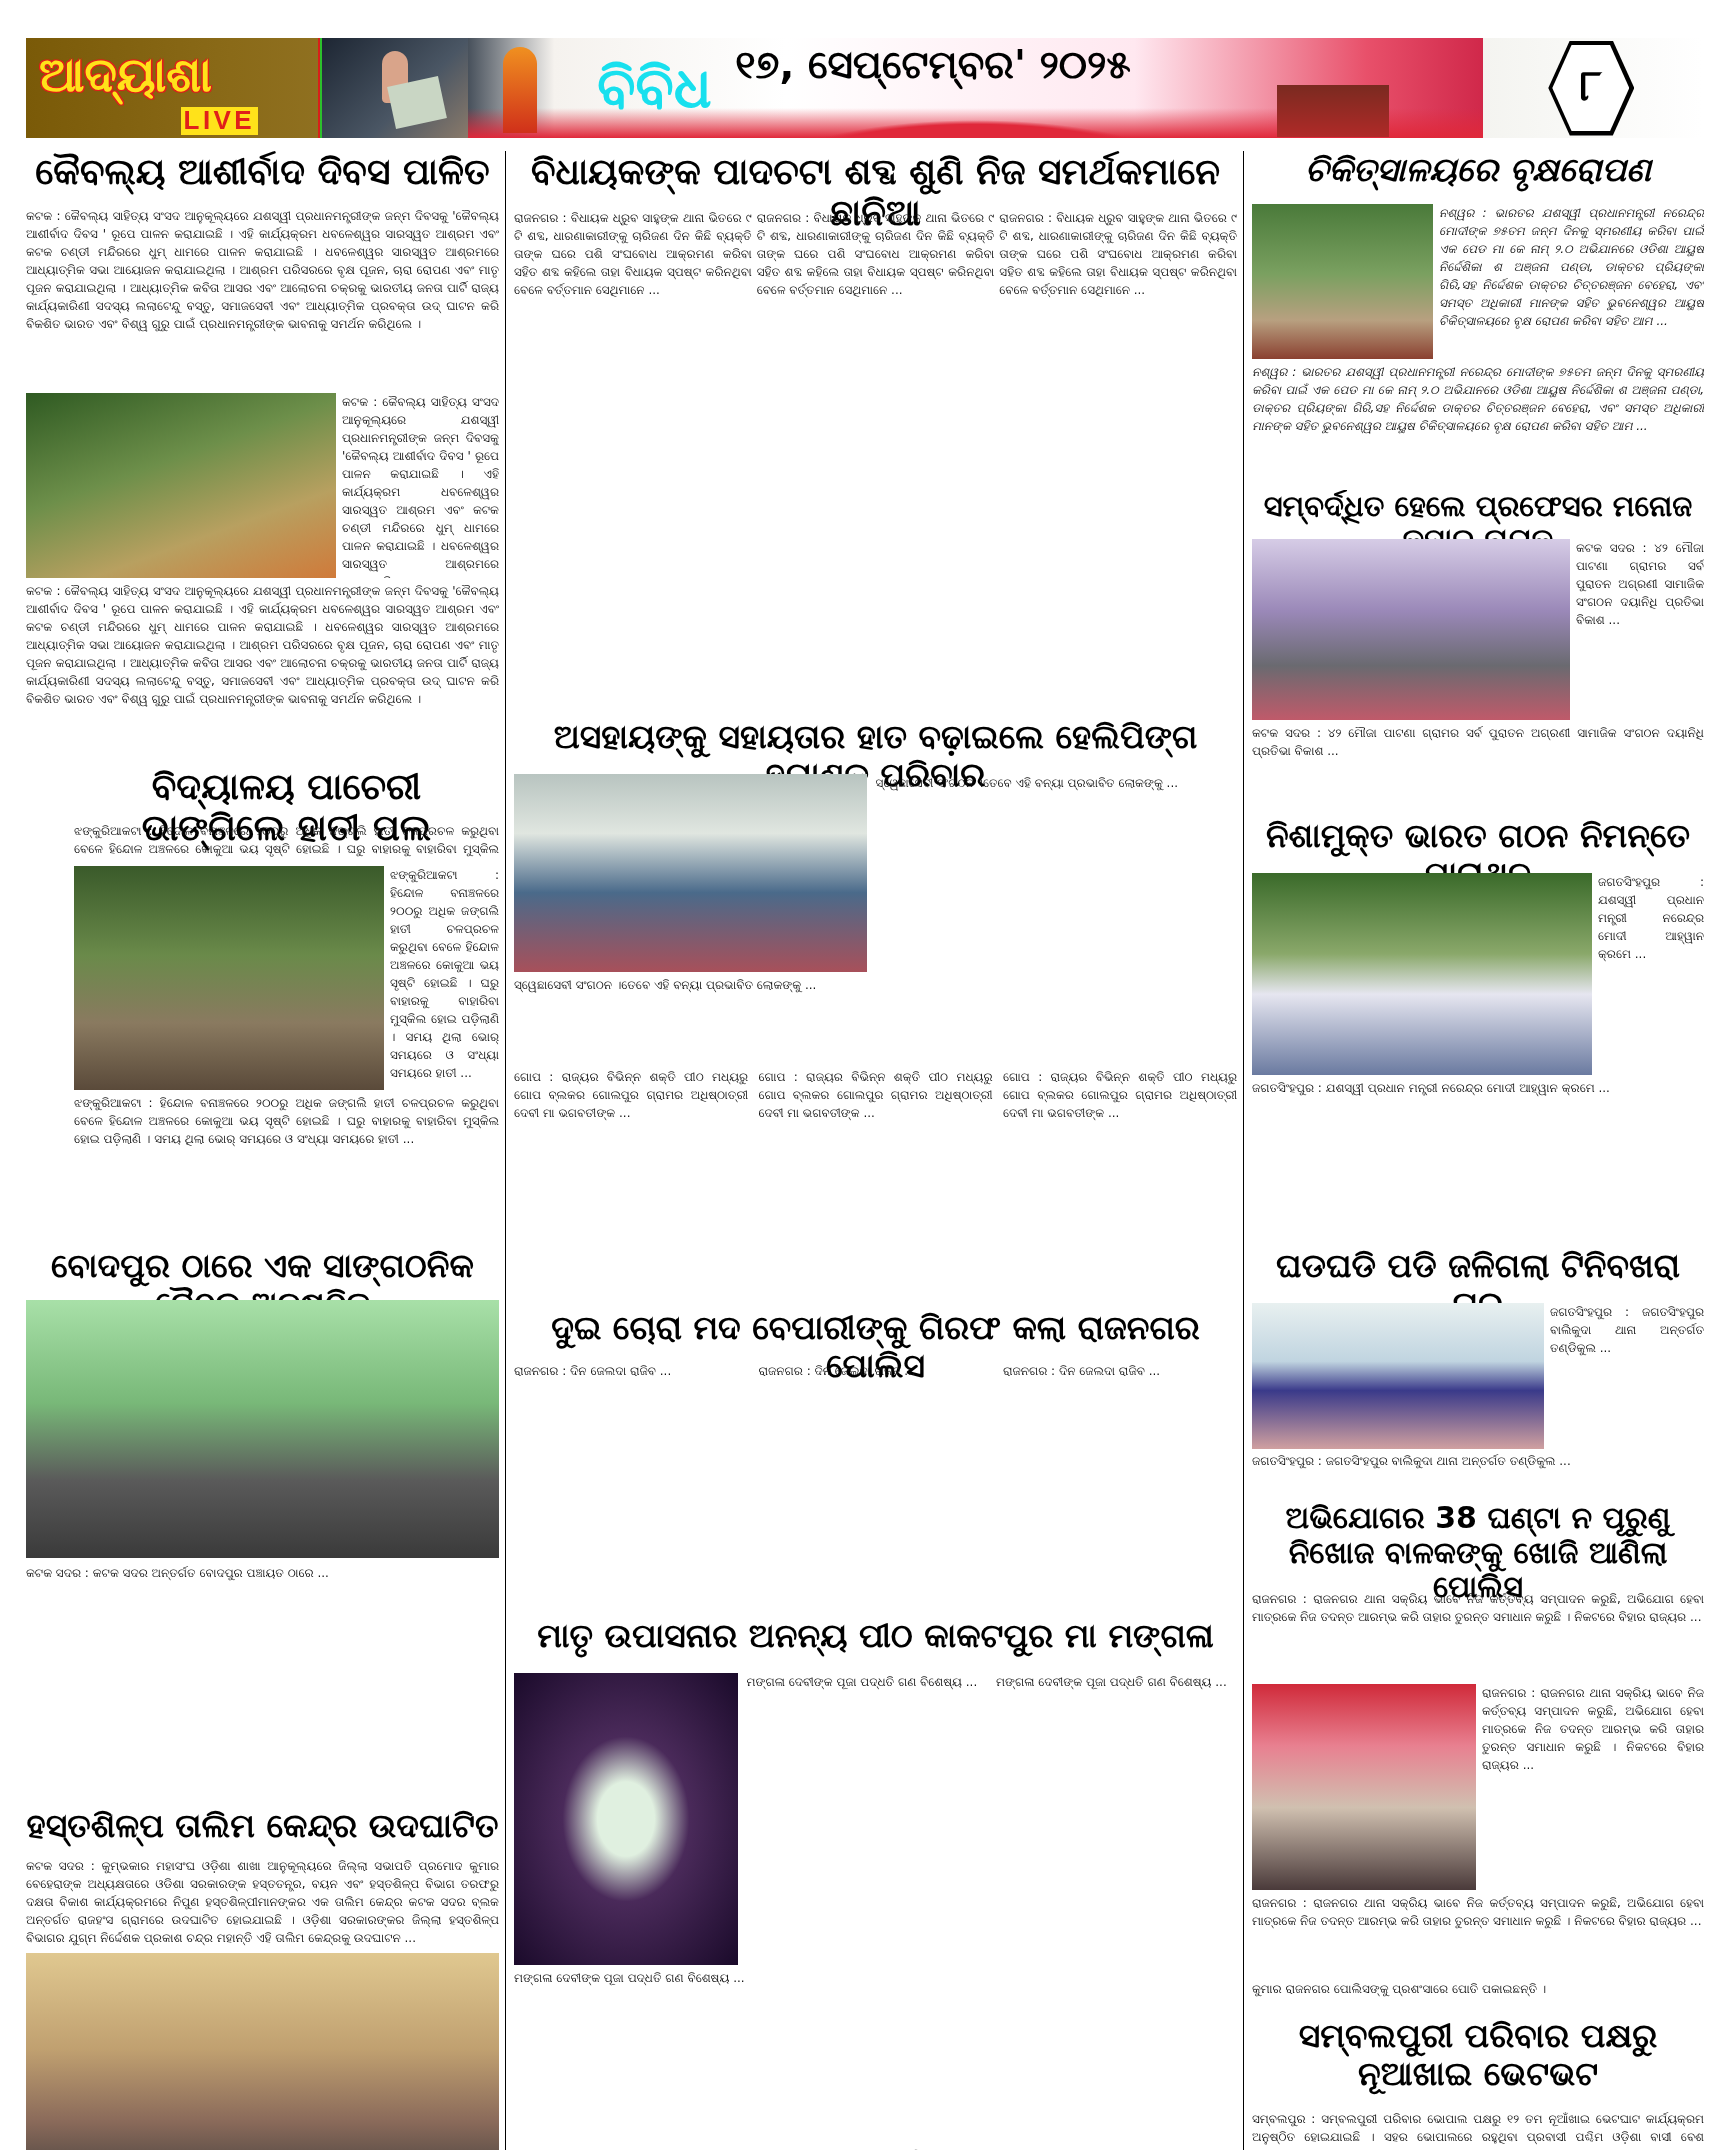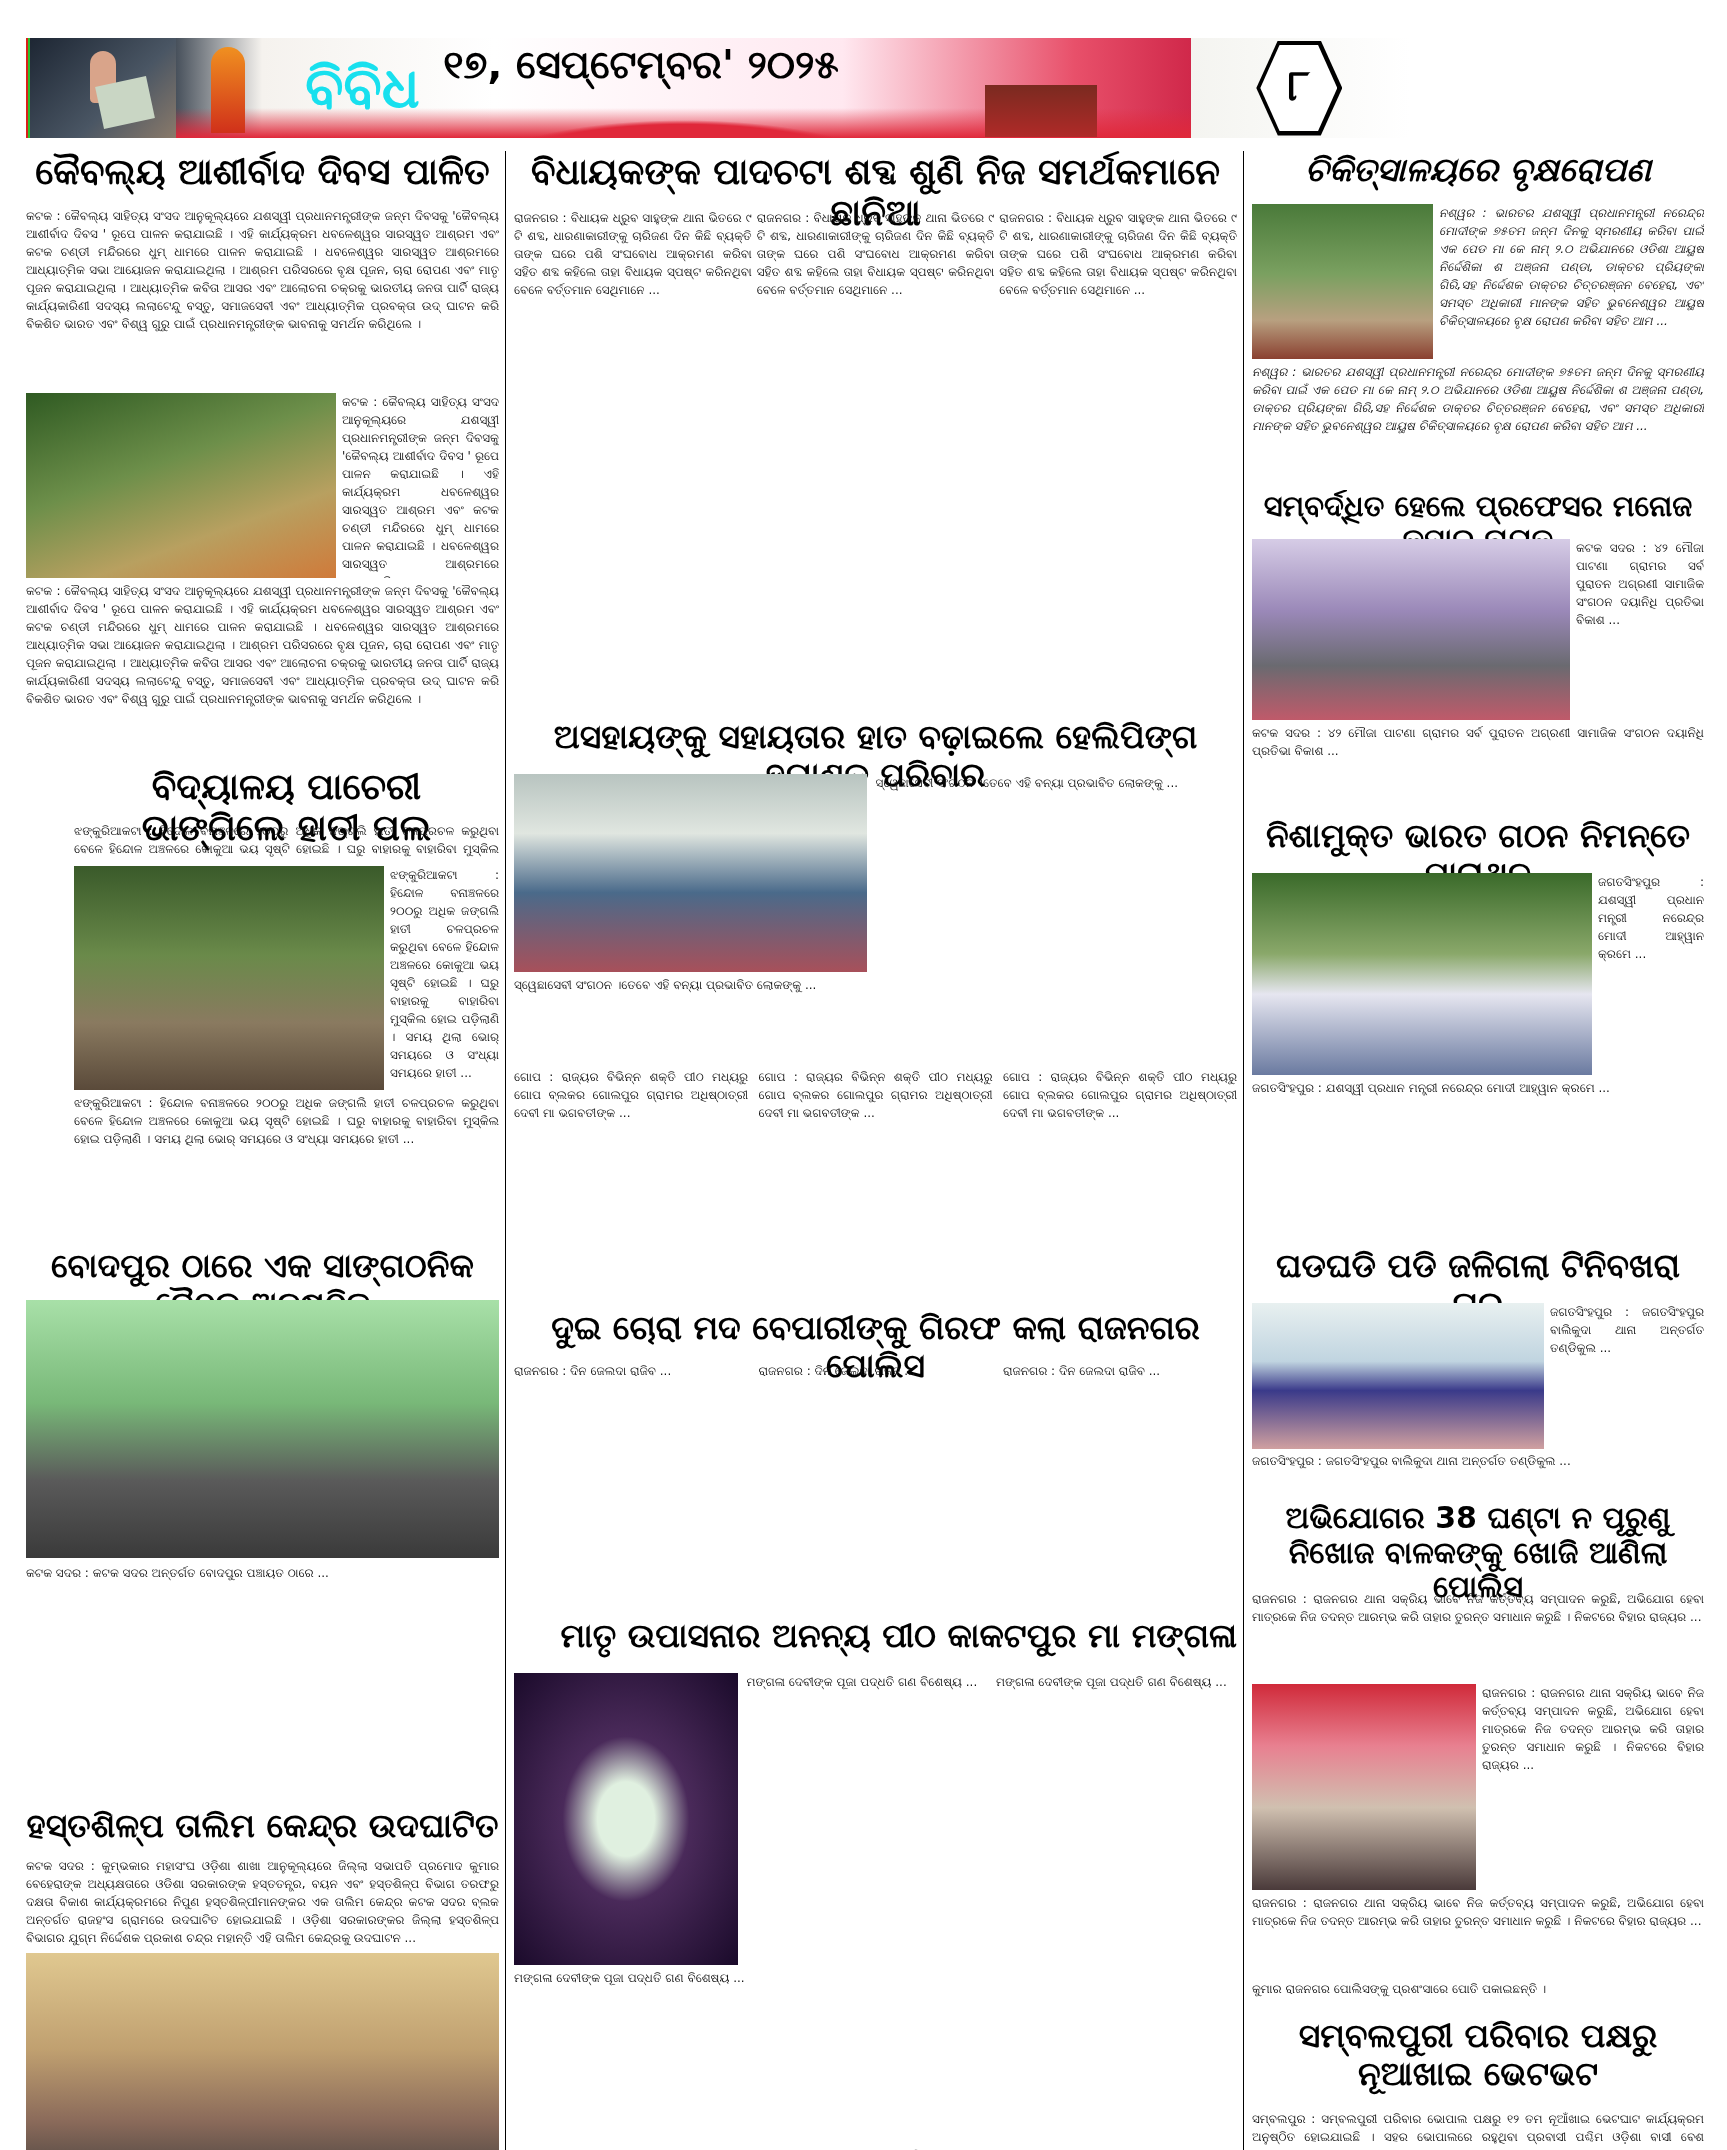--- a/index.html
+++ b/index.html
@@ -43,20 +43,24 @@
   .ph-meeting { background: linear-gradient(180deg,#a8e0a8 0%,#78b878 40%,#5a5a5a 70%,#3a3a3a 100%); }
   .ph-fire { background: linear-gradient(180deg,#e8f0f0 0%,#c0d4e0 40%,#3a3a8a 60%,#d0a0a0 100%); }
   .ph-goddess { background: radial-gradient(ellipse at 50% 50%, #e0f0e0 0 18%, #4a2a5a 40%, #1a0a2a 100%); }
   .ph-boy { background: linear-gradient(180deg,#d02a3a 0%,#e88090 30%,#d0c0b0 60%,#4a3a3a 100%); }
   .ph-craft { background: linear-gradient(180deg,#e0c890 0%,#c0a070 40%,#8a6a5a 70%,#3a3a3a 100%); }
 </style>
 </head>
 <body>
 
 <div class="masthead">
+  <div class="logo-block">
+    <div class="logo-text">ଆଦ୍ୟାଶା</div>
+    <div class="logo-live">LIVE</div>
+  </div>
   <div style="width:4.3px;height:100px;background:linear-gradient(90deg,#d8201a 0 40%,#000 40% 60%,#2cc02c 60% 100%);"></div>
   <div class="banner">
     <div class="banner-photo">
       <div class="banner-hand"></div>
       <div class="banner-cash"></div>
     </div>
     <div class="banner-flag"></div>
     <div class="banner-figure"></div>
     <div class="banner-gate"></div>
     <div class="section-title">ବିବିଧ</div>
@@ -134,21 +138,21 @@
 <div class="article" style="left:514px;top:1273px;width:723px;height:327px;">
   <div class="headline h-lg" style="height:47px;margin-top:36px;">ଦୁଇ ଚୋରା ମଦ ବେପାରୀଙ୍କୁ ଗିରଫ କଲା ରାଜନଗର ପୋଲିସ</div>
   <div style="display:flex;gap:10.3px;margin-top:6px;">
     <div class="body-text" style="flex:1;height:267px;overflow:hidden;">ରାଜନଗର : ଦିନ ଜେଲଦା ରାଜିବ ...</div>
     <div class="body-text" style="flex:1;height:267px;overflow:hidden;">ରାଜନଗର : ଦିନ ଜେଲଦା ରାଜିବ ...</div>
     <div class="body-text" style="flex:1;height:267px;overflow:hidden;">ରାଜନଗର : ଦିନ ଜେଲଦା ରାଜିବ ...</div>
   </div>
 </div>
 
 <div class="article" style="left:514px;top:1617px;width:723px;height:516px;">
-  <div class="headline h-lg" style="height:47px;text-align:right;">ମାତୃ ଉପାସନାର ଅନନ୍ୟ ପୀଠ କାକଟପୁର ମା ମଙ୍ଗଳା</div>
+  <div class="headline h-lg" style="height:47px;">ମାତୃ ଉପାସନାର ଅନନ୍ୟ ପୀଠ କାକଟପୁର ମା ମଙ୍ଗଳା</div>
   <div style="display:flex;gap:8.6px;margin-top:8.6px;">
     <div class="photo ph-goddess" style="width:224px;height:292px;"></div>
     <div class="body-text" style="flex:1;height:292px;overflow:hidden;">ମଙ୍ଗଳା ଦେବୀଙ୍କ ପୂଜା ପଦ୍ଧତି ଗଣ ବିଶେଷ୍ୟ ...</div>
     <div class="body-text" style="flex:1;height:292px;overflow:hidden;">ମଙ୍ଗଳା ଦେବୀଙ୍କ ପୂଜା ପଦ୍ଧତି ଗଣ ବିଶେଷ୍ୟ ...</div>
   </div>
   <div class="body-text" style="margin-top:4.3px;height:146px;overflow:hidden;">ମଙ୍ଗଳା ଦେବୀଙ୍କ ପୂଜା ପଦ୍ଧତି ଗଣ ବିଶେଷ୍ୟ ...</div>
 </div>
 
 <div class="article" style="left:514px;top:2146px;width:723px;height:353px;">
   <div class="headline h-lg" style="height:47px;">ଭୟଙ୍କର ବାଣ ବିସ୍ଫୋରଣ</div>

